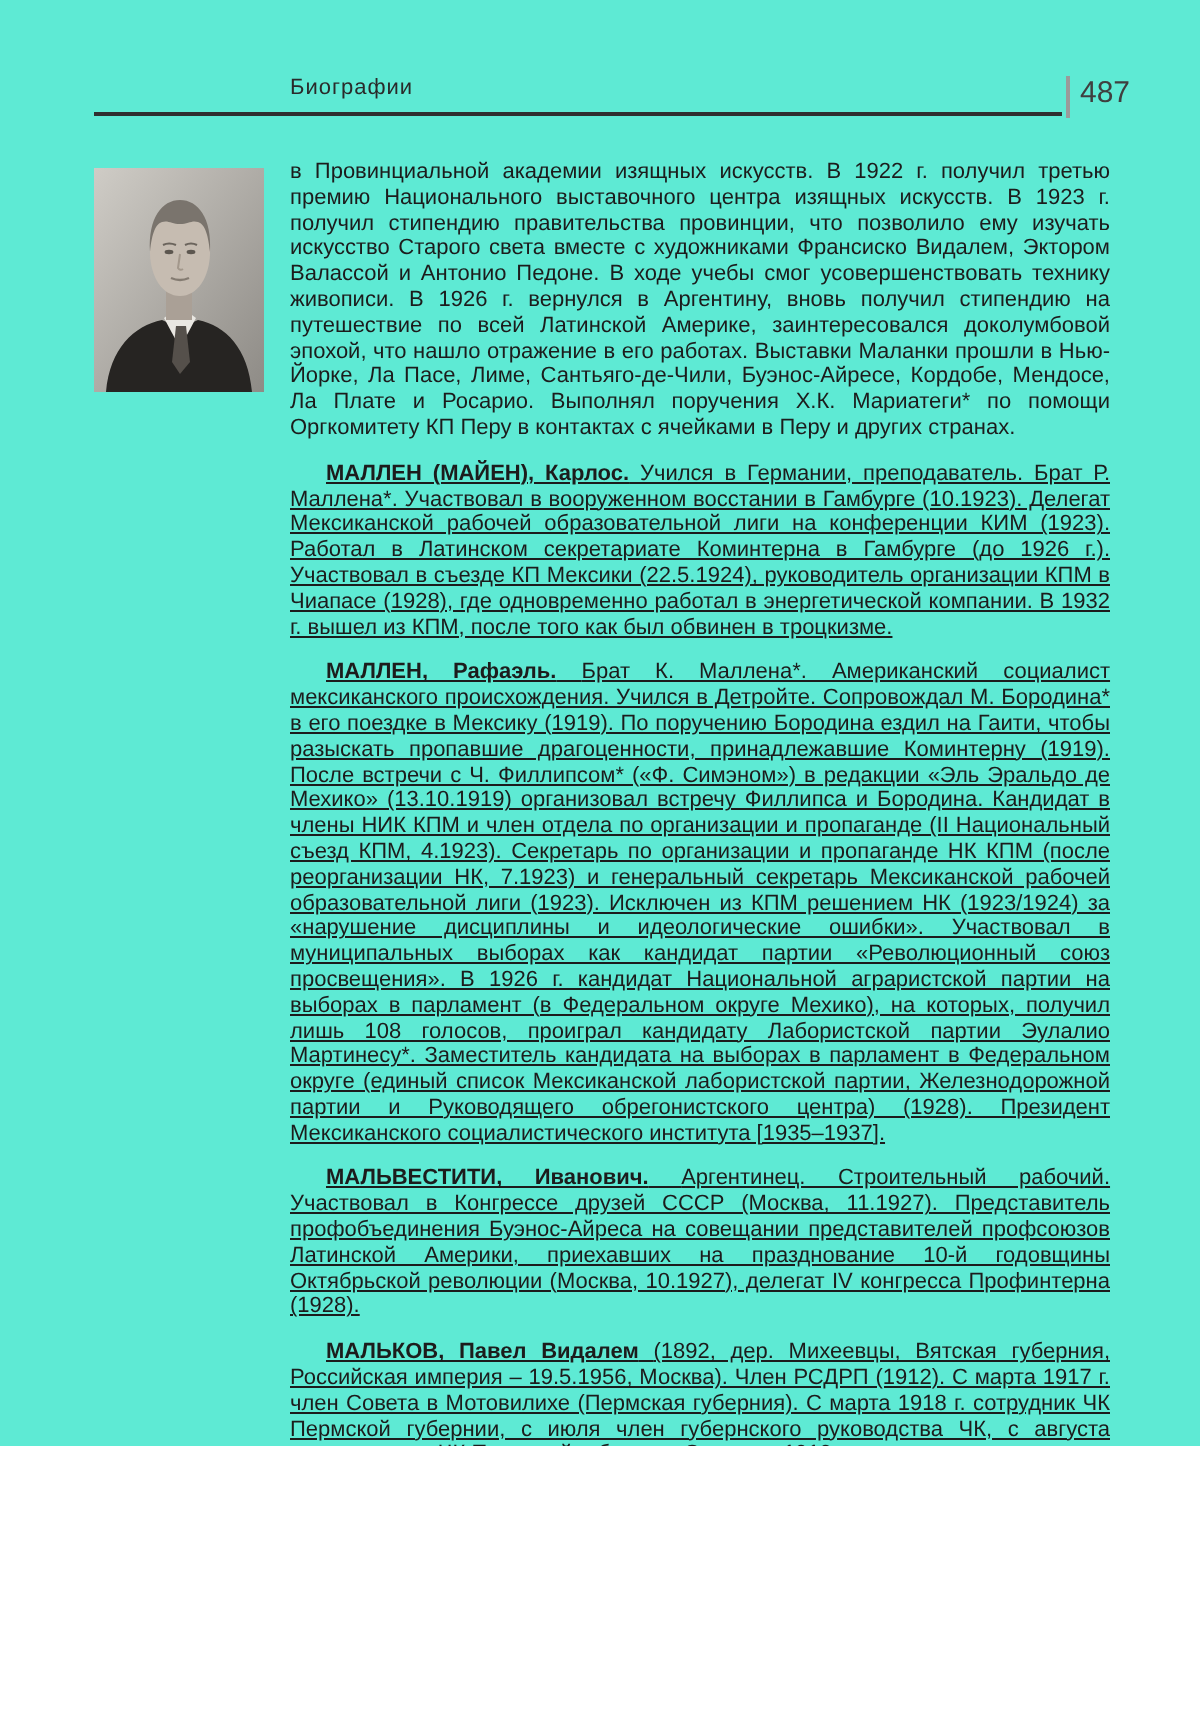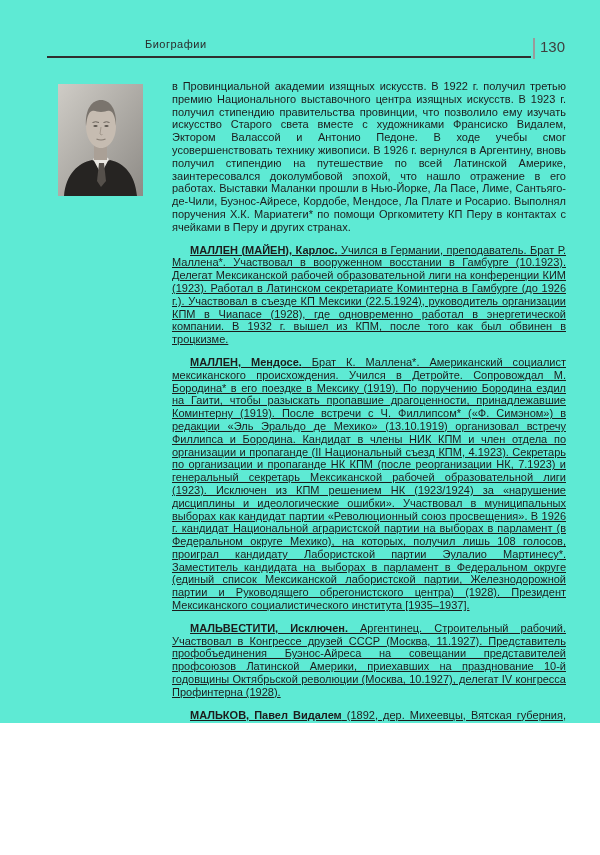--- a/index.html
+++ b/index.html
@@ -40,24 +40,23 @@
   .page-num {
     position: absolute;
     top: 38px;
     left: 540px;
     font-size: 15px;
     color: #3f3f3f;
   }
   .content {
     position: absolute;
     top: 80px;
-    left: 58px;
+    left: 47px;
     width: 508px;
     display: flex;
-    gap: 16px;
   }
   .left-col { flex: 0 0 98px; width: 98px; }
   .photo {
     width: 85px;
     height: 112px;
     margin-top: 4px;
     line-height: 0;
   }
   .text-col {
     flex: 1;
@@ -71,21 +70,21 @@
   .lead { font-weight: bold; }
 </style>
 </head>
 <body>
 
 <div class="page">
 
   <div class="running-head">Биографии</div>
   <div class="head-rule"></div>
   <div class="pn-bar"></div>
-  <div class="page-num">130</div>
+  <div class="page-num">487</div>
 
   <div class="content">
 
     <div class="left-col">
       <div class="photo">
         <svg viewBox="0 0 85 112" width="85" height="112">
           <defs>
             <linearGradient id="phbg" x1="0" y1="0" x2="1" y2="1">
               <stop offset="0" stop-color="#cfccc6"></stop>
               <stop offset="1" stop-color="#8e8b86"></stop>
@@ -113,26 +112,26 @@
       <p>
         <span>в Провинциальной академии изящных искусств. В 1922 г. получил третью премию Национального выставочного центра изящных искусств. В 1923 г. получил стипендию правительства провинции, что позволило ему изучать искусство Старого света вместе с художниками Франсиско Видалем, Эктором Валассой и Антонио Педоне. В ходе учебы смог усовершенствовать технику живописи. В 1926 г. вернулся в Аргентину, вновь получил стипендию на путешествие по всей Латинской Америке, заинтересовался доколумбовой эпохой, что нашло отражение в его работах. Выставки Маланки прошли в Нью-Йорке, Ла Пасе, Лиме, Сантьяго-де-Чили, Буэнос-Айресе, Кордобе, Мендосе, Ла Плате и Росарио. Выполнял поручения Х.К. Мариатеги* по помощи Оргкомитету КП Перу в контактах с ячейками в Перу и других странах.</span>
       </p>
 
       <p class="entry">
         <b class="lead">МАЛЛЕН (МАЙЕН), Карлос.</b>
         <span>Учился в Германии, преподаватель. Брат Р. Маллена*. Участвовал в вооруженном восстании в Гамбурге (10.1923). Делегат Мексиканской рабочей образовательной лиги на конференции КИМ (1923). Работал в Латинском секретариате Коминтерна в Гамбурге (до 1926 г.). Участвовал в съезде КП Мексики (22.5.1924), руководитель организации КПМ в Чиапасе (1928), где одновременно работал в энергетической компании. В 1932 г. вышел из КПМ, после того как был обвинен в троцкизме.</span>
       </p>
 
       <p class="entry">
-        <b class="lead">МАЛЛЕН, Мендосе.</b>
+        <b class="lead">МАЛЛЕН, Рафаэль.</b>
         <span>Брат К. Маллена*. Американский социалист мексиканского происхождения. Учился в Детройте. Сопровождал М. Бородина* в его поездке в Мексику (1919). По поручению Бородина ездил на Гаити, чтобы разыскать пропавшие драгоценности, принадлежавшие Коминтерну (1919). После встречи с Ч. Филлипсом* («Ф. Симэном») в редакции «Эль Эральдо де Мехико» (13.10.1919) организовал встречу Филлипса и Бородина. Кандидат в члены НИК КПМ и член отдела по организации и пропаганде (II Национальный съезд КПМ, 4.1923). Секретарь по организации и пропаганде НК КПМ (после реорганизации НК, 7.1923) и генеральный секретарь Мексиканской рабочей образовательной лиги (1923). Исключен из КПМ решением НК (1923/1924) за «нарушение дисциплины и идеологические ошибки». Участвовал в муниципальных выборах как кандидат партии «Революционный союз просвещения». В 1926 г. кандидат Национальной аграристской партии на выборах в парламент (в Федеральном округе Мехико), на которых, получил лишь 108 голосов, проиграл кандидату Лабористской партии Эулалио Мартинесу*. Заместитель кандидата на выборах в парламент в Федеральном округе (единый список Мексиканской лабористской партии, Железнодорожной партии и Руководящего обрегонистского центра) (1928). Президент Мексиканского социалистического института [1935–1937].</span>
       </p>
 
       <p class="entry">
-        <b class="lead">МАЛЬВЕСТИТИ, Исключен.</b>
+        <b class="lead">МАЛЬВЕСТИТИ, Иванович.</b>
         <span>Аргентинец. Строительный рабочий. Участвовал в Конгрессе друзей СССР (Москва, 11.1927). Представитель профобъединения Буэнос-Айреса на совещании представителей профсоюзов Латинской Америки, приехавших на празднование 10-й годовщины Октябрьской революции (Москва, 10.1927), делегат IV конгресса Профинтерна (1928).</span>
       </p>
 
       <p class="entry">
         <b class="lead">МАЛЬКОВ, Павел Видалем</b>
         <span>(1892, дер. Михеевцы, Вятская губерния, Российская империя – 19.5.1956, Москва). Член РСДРП (1912). С марта 1917 г. член Совета в Мотовилихе (Пермская губерния). С марта 1918 г. сотрудник ЧК Пермской губернии, с июля член губернского руководства ЧК, с августа председатель ЧК Пермской губернии. С января 1919 г. со-</span>
       </p>
 
     </div>
   </div>

